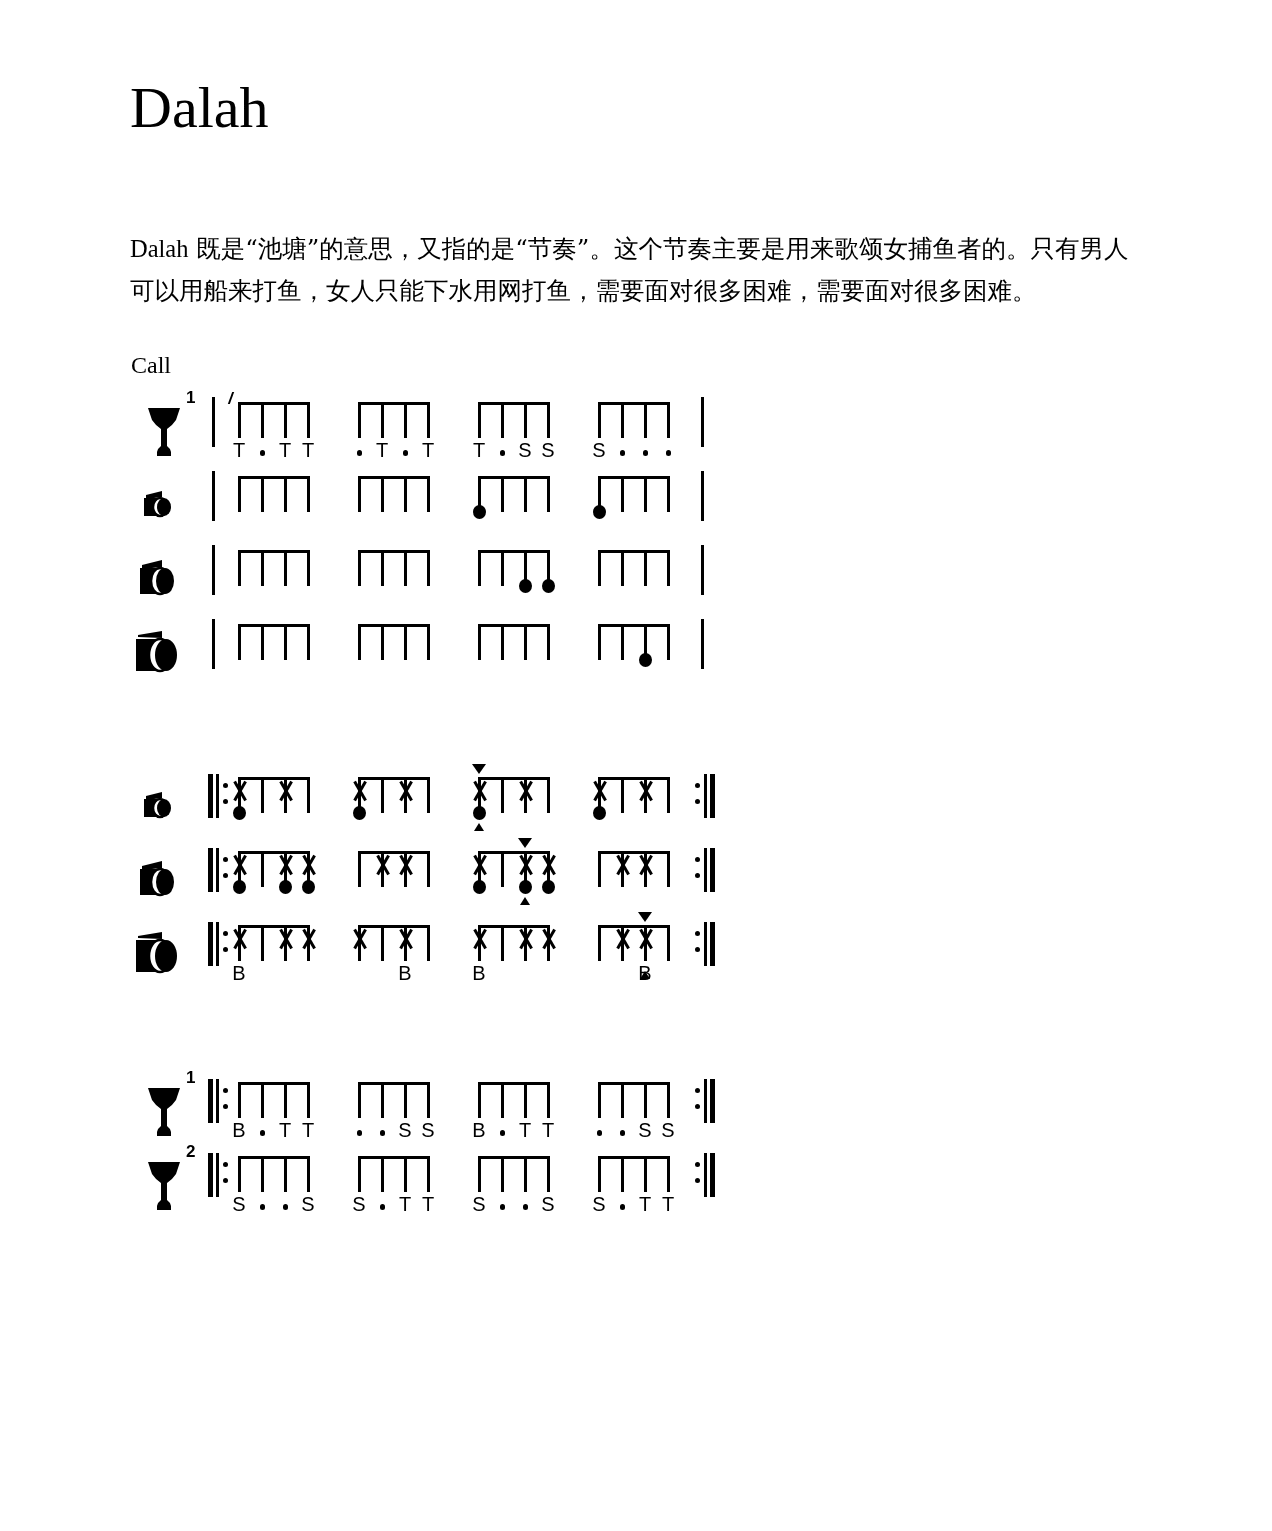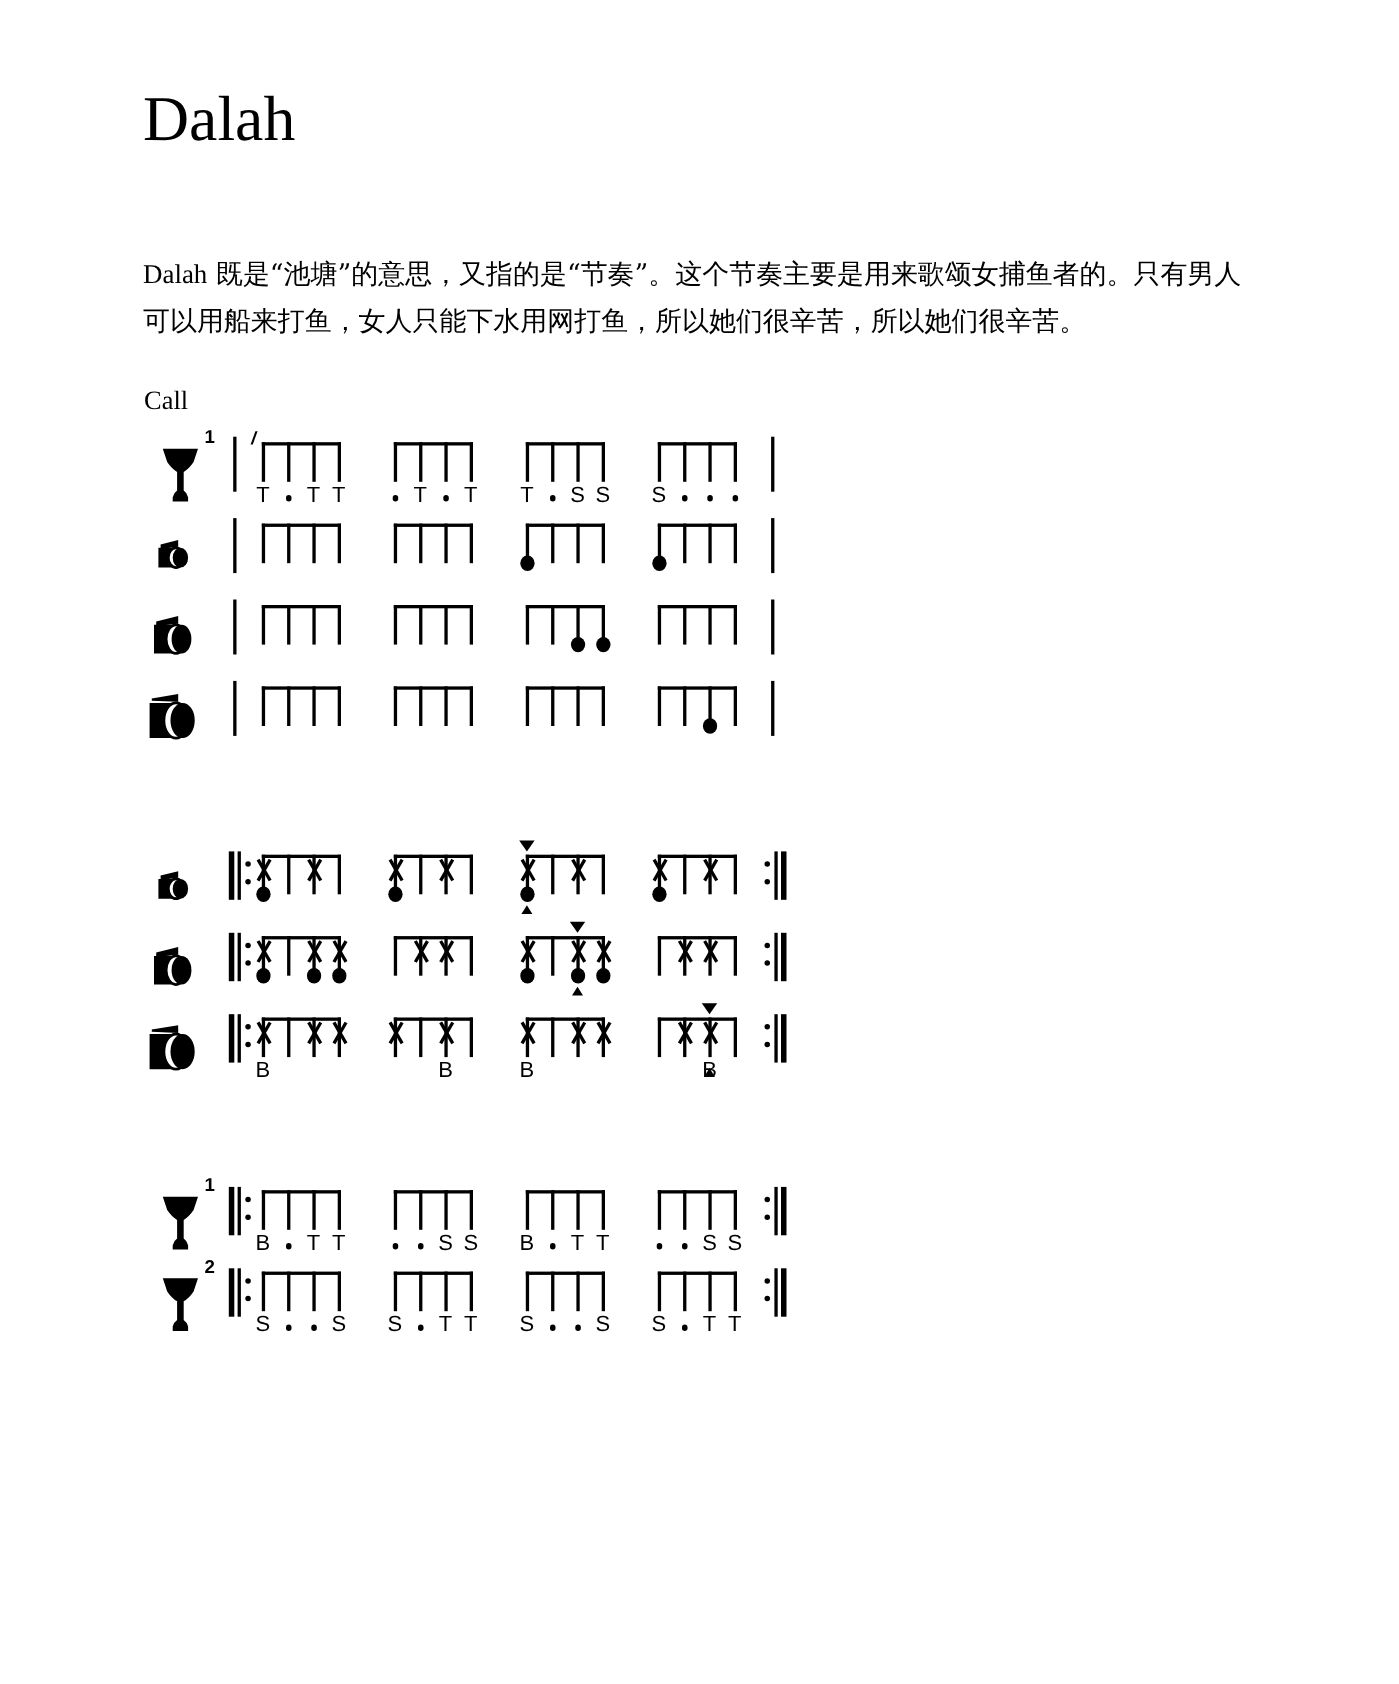--- a/index.html
+++ b/index.html
@@ -85,21 +85,21 @@
     border-left:5px solid transparent;border-right:5px solid transparent;
     border-bottom:8px solid #000;}
 </style>
 </head>
 <body>
 
 <div class="page">
 
   <div class="title">Dalah</div>
 
-  <div class="para"><span class="lat">Dalah</span>&nbsp;<span>既是“池塘”的意思，又指的是“节奏”。这个节奏主要是用来歌颂女捕鱼者的。只有男人可以用船来打鱼，女人只能下水用网打鱼，所以她们很辛苦，所以她们很辛苦。</span></div>
+  <div class="para"><span class="lat">Dalah</span>&nbsp;<span>既是“池塘”的意思，又指的是“节奏”。这个节奏主要是用来歌颂女捕鱼者的。只有男人可以用船来打鱼，女人只能下水用网打鱼，需要面对很多困难，需要面对很多困难。</span></div>
 
   <div class="calllabel">Call</div>
 
   <div class="system" id="sys0" style="left:130px;top:390px;">
       <div class="row" style="position:absolute;left:0;top:0px;width:640px;height:74px;">
         <div class="drumicon" style="left:0px;top:0px;">
           <svg width="64" height="72" viewBox="0 0 64 72">
             <path d="M18 18 L50 18 L46 30 Q42 36 37 39 L37 56 Q40 58 41 62 L41 66 L27 66 L27 62 Q28 58 31 56 L31 39 Q26 36 22 30 Z" fill="#000"></path>
           </svg>
         </div>

